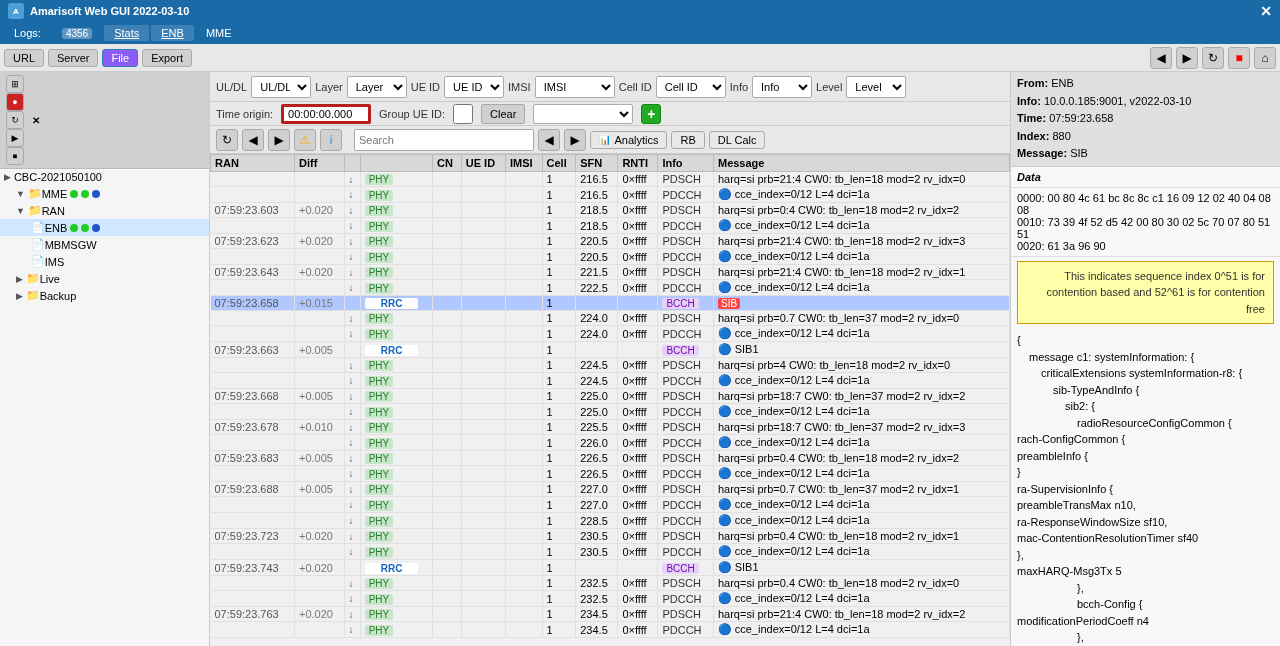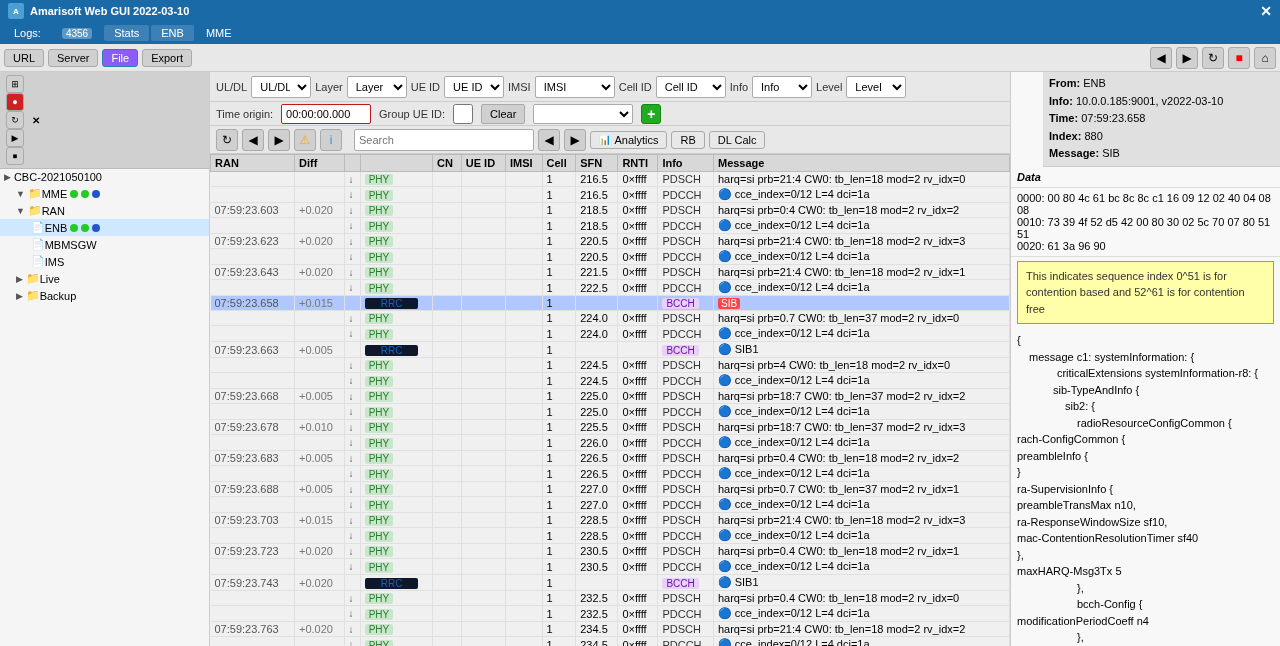--- a/index.html
+++ b/index.html
@@ -36,21 +36,21 @@
     .menu-item {
       color: white;
       padding: 2px 10px;
       cursor: pointer;
       font-size: 11px;
       border-radius: 2px;
       display: flex;
       align-items: center;
       gap: 4px;
     }
-    .menu-item.active { background: rgba(255,255,255,0.15); }
+    .menu-item.active { background: rgba(255,255,255,0.15); text-decoration: underline; }
     .menu-item .count-badge {
       background: rgba(255,255,255,0.3);
       border-radius: 3px;
       padding: 0 4px;
       font-size: 10px;
       margin-left: 17px;
     }
 
     
     .toolbar {
@@ -198,21 +198,21 @@
     tbody tr {
       border-bottom: 1px solid #e0e0e0;
     }
     tbody td {
       padding: 1px 4px;
       border-right: 1px solid #e0e0e0;
       white-space: nowrap;
       font-size: 11px;
     }
     .phy-badge { background: #c8e6c9; color: #2e7d32; padding: 0 4px; border-radius: 2px; font-size: 10px; }
-    .rrc-badge { background: #0f172a; color: #1565c0; padding: 0 16px; border-radius: 2px; font-size: 10px; }
+    .rrc-badge { background: #ffffff; color: #1565c0; padding: 0 16px; border-radius: 2px; font-size: 10px; font-weight: bold; }
     .pdsch-text { color: #333; }
     .pdcch-text { color: #333; }
     .bcch-badge { background: #e8d0f8; color: #6a0dad; padding: 0 4px; border-radius: 2px; font-size: 10px; }
     .sib-badge { background: #ff4444; color: white; padding: 0 3px; border-radius: 2px; font-size: 10px; }
     .time-cell { color: #555; font-size: 11px; }
     .diff-cell { color: #777; font-size: 11px; }
     .arrow-cell { color: #555; font-size: 10px; }
 
     
     .right-panel {
@@ -222,21 +222,20 @@
       display: flex;
       flex-direction: column;
       overflow: hidden;
     }
     .right-panel-header {
       background: #e0e0e0;
       padding: 3px 6px;
       font-size: 11px;
       line-height: 1.6;
       border-bottom: 1px solid #ccc;
-      margin-left: 32px;
     }
     .right-panel-data {
       padding: 4px 6px;
       font-size: 11px;
       background: #f8f8f8;
       border-bottom: 1px solid #ddd;
       font-style: italic;
     }
     .right-panel-hex {
       padding: 4px 6px;
@@ -255,42 +254,43 @@
       line-height: 1.5;
     }
     .tooltip-box {
       background: #ffffaa;
       border: 1px solid #cc9900;
       padding: 6px 8px;
       margin: 4px 6px;
       font-size: 11px;
       color: #333;
       line-height: 1.5;
+      text-align: right;
     }
     .code-indent-0 { padding-left: 0; }
     .code-indent-1 { padding-left: 12px; }
-    .code-indent-2 { padding-left: 24px; text-align: center; }
+    .code-indent-2 { padding-left: 24px; }
     .code-indent-3 { padding-left: 36px; }
     .code-indent-4 { padding-left: 48px; }
     .code-indent-5 { padding-left: 60px; }
 
     
     .time-origin-bar {
       background: #e8e8e8;
       height: 24px;
       display: flex;
       align-items: center;
       padding: 0 6px;
       gap: 8px;
       border-bottom: 1px solid #ccc;
       font-size: 11px;
     }
     .time-origin-input {
       height: 20px;
-      border: 1px solid #b91c1c;
+      border: 3px solid #b91c1c;
       background: white;
       padding: 0 4px;
       font-size: 11px;
       border-radius: 2px;
       width: 90px;
     }
     .group-ue-input {
       height: 20px;
       border: 1px solid #aaa;
       background: white;
@@ -807,34 +807,20 @@
     <td class="arrow-cell">↓</td>
     <td><span class="phy-badge">PHY</span></td>
     <td></td>
     <td></td>
     <td></td>
     <td>1</td>
     <td>227.0</td>
     <td>0×ffff</td>
     <td><span class="pdcch-text">PDCCH</span></td>
     <td><span>🔵 cce_index=0/12 L=4 dci=1a</span></td>
-  </tr>
-            <tr>
-    <td class="time-cell">07:59:23.703</td>
-    <td class="diff-cell">+0.015</td>
-    <td class="arrow-cell">↓</td>
-    <td><span class="phy-badge">PHY</span></td>
-    <td></td>
-    <td></td>
-    <td></td>
-    <td>1</td>
-    <td>228.5</td>
-    <td>0×ffff</td>
-    <td><span class="pdsch-text">PDSCH</span></td>
-    <td><span>harq=si prb=21:4 CW0: tb_len=18 mod=2 rv_idx=3</span></td>
   </tr>
             <tr>
     <td class="time-cell"></td>
     <td class="diff-cell"></td>
     <td class="arrow-cell">↓</td>
     <td><span class="phy-badge">PHY</span></td>
     <td></td>
     <td></td>
     <td></td>
     <td>1</td>

